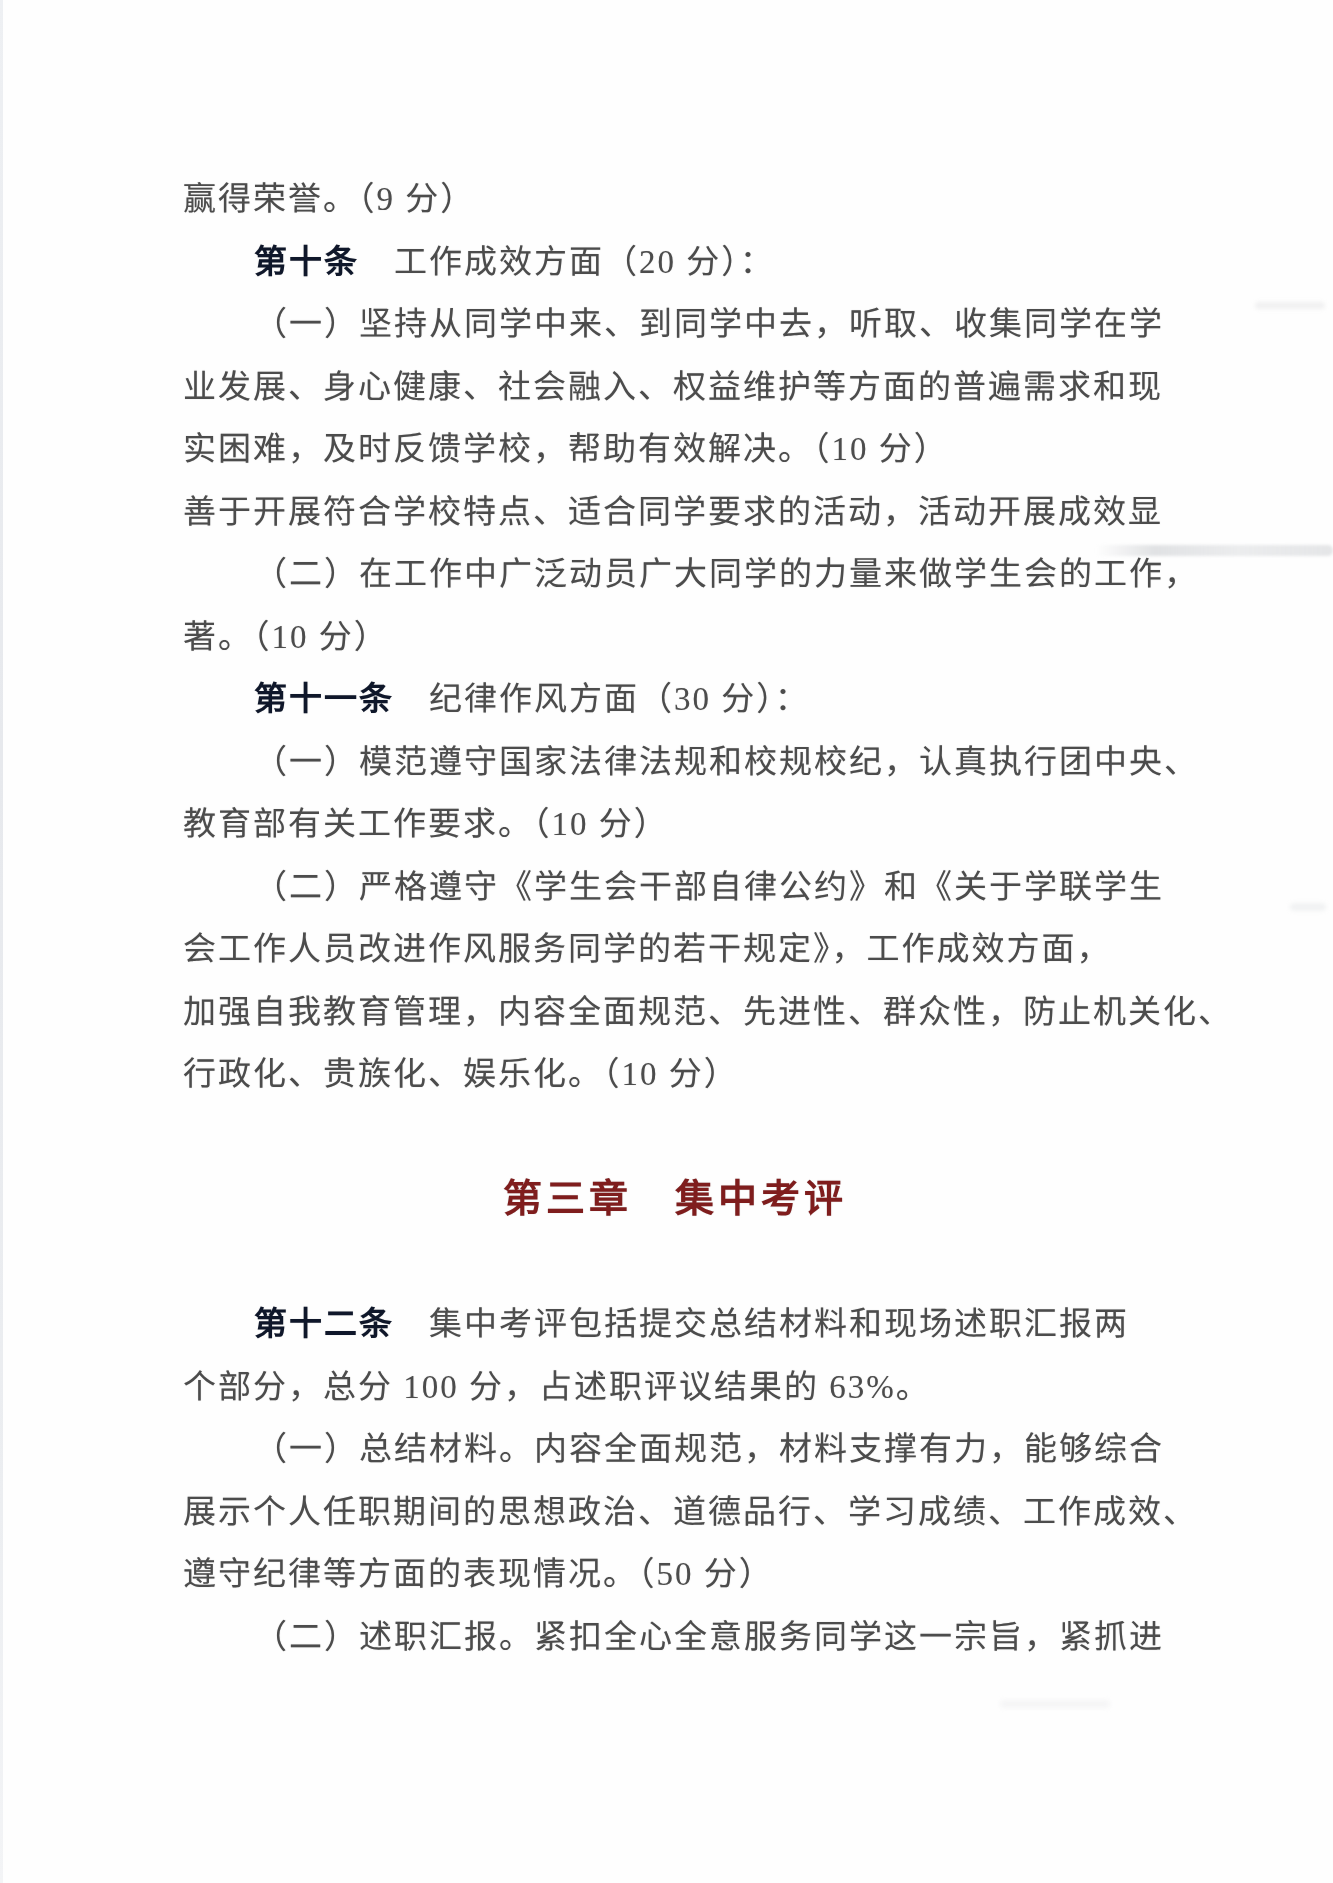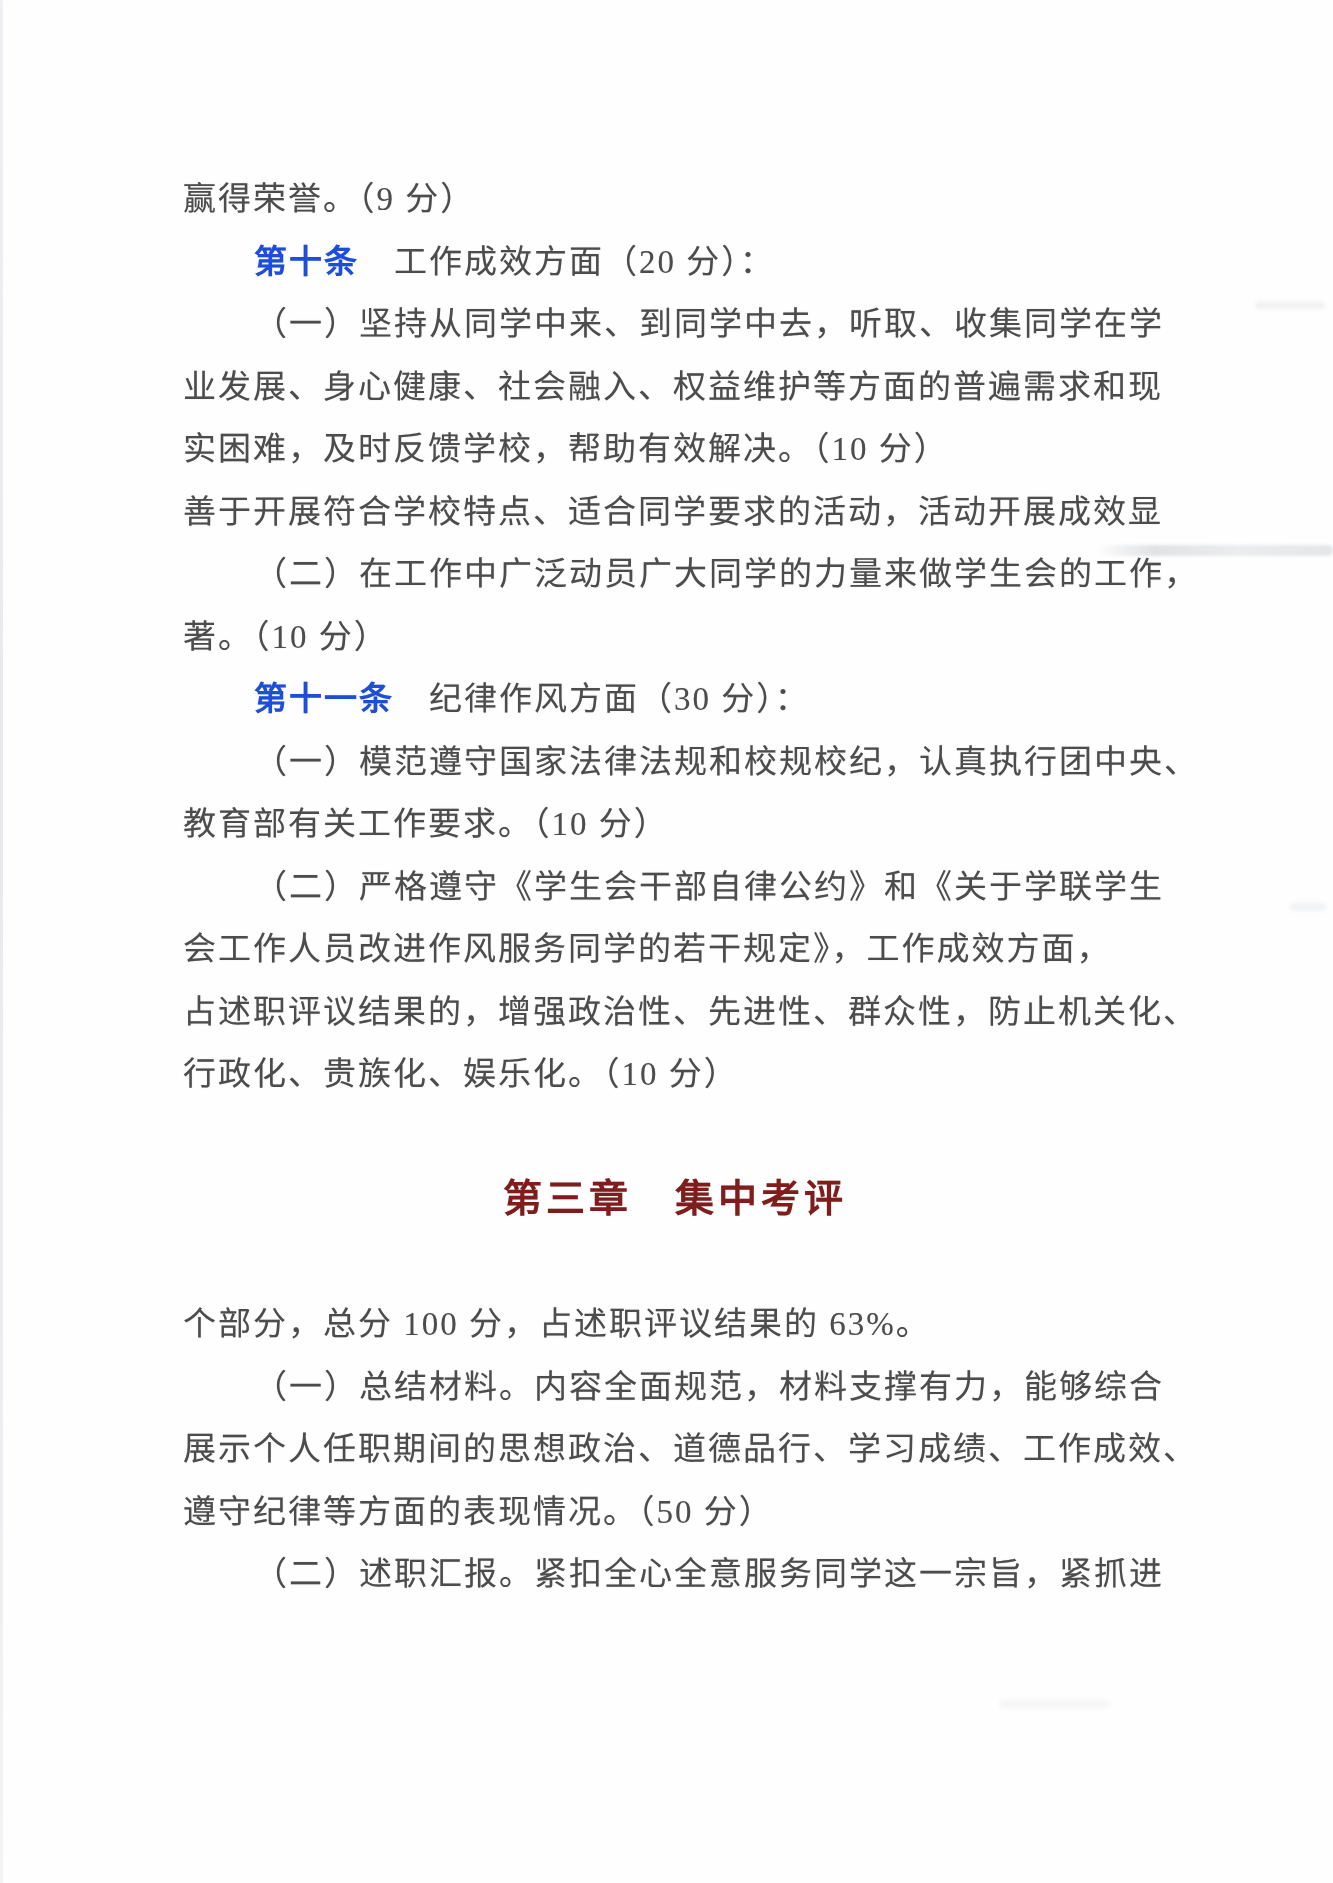--- a/index.html
+++ b/index.html
@@ -30,21 +30,21 @@
   .line {
     height: 62.5px;
     white-space: nowrap;
   }
   .line.indent {
     text-indent: 71px;
   }
   .article-no {
     font-family: "Liberation Sans", sans-serif;
     font-weight: bold;
-    color: #1d4ed8;
+    color: #0f172a;
   }
   .chapter {
     height: 62.5px;
     margin-top: 62px;
     margin-bottom: 63px;
     text-align: center;
     font-family: "Liberation Sans", sans-serif;
     font-weight: bold;
     font-size: 39px;
     letter-spacing: 4px;
@@ -114,25 +114,26 @@
     <div class="line"><span>善于开展符合学校特点、适合同学要求的活动，活动开展成效显</span></div>
     <div class="line indent"><span>（二）在工作中广泛动员广大同学的力量来做学生会的工作，</span></div>
     <div class="line"><span>著。（10 分）</span></div>
 
     <div class="line indent"><span class="article-no">第十一条</span><span>　纪律作风方面（30 分）：</span></div>
 
     <div class="line indent"><span>（一）模范遵守国家法律法规和校规校纪，认真执行团中央、</span></div>
     <div class="line"><span>教育部有关工作要求。（10 分）</span></div>
     <div class="line indent"><span>（二）严格遵守《学生会干部自律公约》和《关于学联学生</span></div>
     <div class="line"><span>会工作人员改进作风服务同学的若干规定》，工作成效方面，</span></div>
-    <div class="line"><span>占述职评议结果的，增强政治性、先进性、群众性，防止机关化、</span></div>
+    <div class="line"><span>加强自我教育管理，内容全面规范、先进性、群众性，防止机关化、</span></div>
     <div class="line"><span>行政化、贵族化、娱乐化。（10 分）</span></div>
 
     <div class="chapter">第三章　集中考评</div>
 
+    <div class="line indent"><span class="article-no">第十二条</span><span>　集中考评包括提交总结材料和现场述职汇报两</span></div>
 
     <div class="line"><span>个部分，总分 100 分，占述职评议结果的 63%。</span></div>
     <div class="line indent"><span>（一）总结材料。内容全面规范，材料支撑有力，能够综合</span></div>
     <div class="line"><span>展示个人任职期间的思想政治、道德品行、学习成绩、工作成效、</span></div>
     <div class="line"><span>遵守纪律等方面的表现情况。（50 分）</span></div>
     <div class="line indent"><span>（二）述职汇报。紧扣全心全意服务同学这一宗旨，紧抓进</span></div>
 
   </div>
 </div>
 

